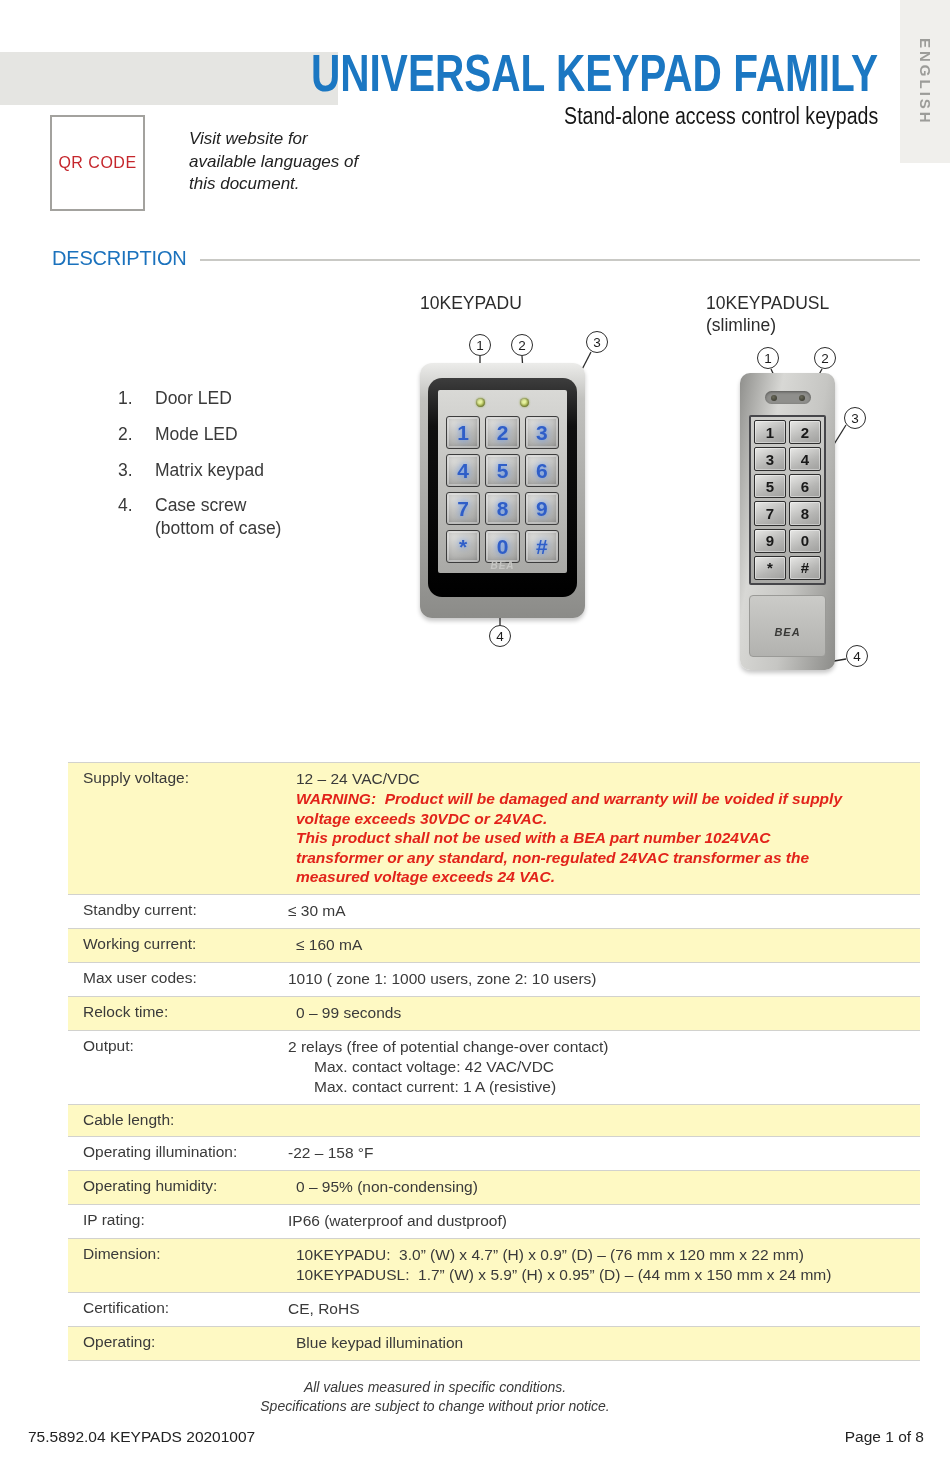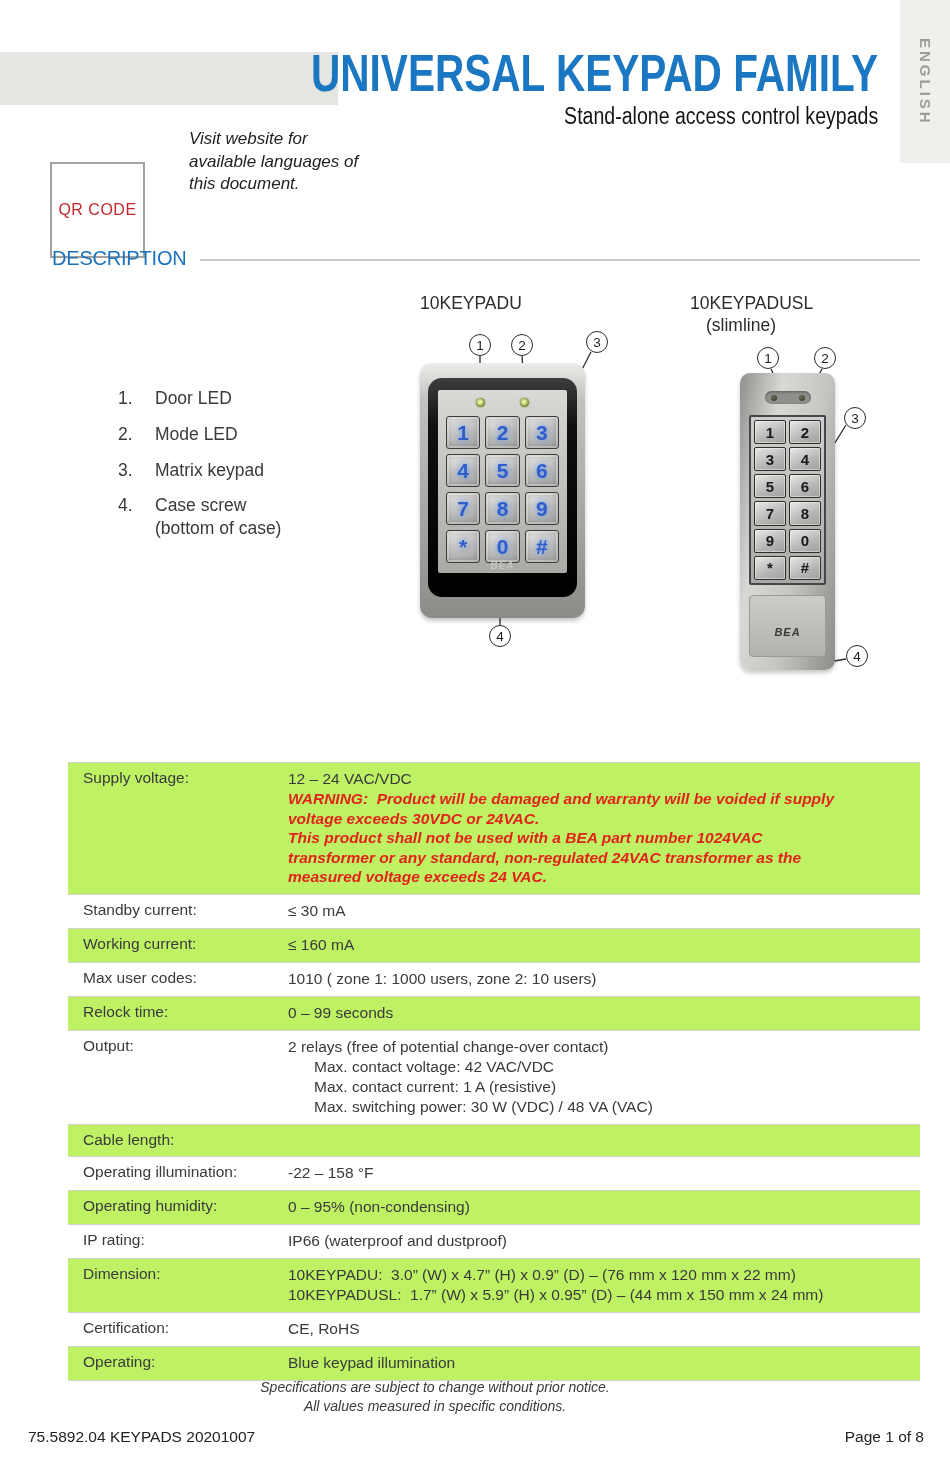--- a/index.html
+++ b/index.html
@@ -12,21 +12,21 @@
   .lang-tab { position:absolute; right:0; top:0; width:50px; height:163px; background:#f0efec;
               display:flex; align-items:center; justify-content:center; }
   .lang-tab span { writing-mode:vertical-rl; text-orientation:mixed; font-weight:bold;
                    font-size:15px; letter-spacing:3px; color:#9c9c99; }
   .title-block { position:absolute; right:72px; top:46px; text-align:right; }
   .doc-title { font-size:52px; font-weight:bold; color:#1b77c2; line-height:1.05;
                transform:scaleX(0.78); transform-origin:right center; white-space:nowrap; }
   .doc-subtitle { font-size:23px; color:#151515; margin-top:2px;
                   transform:scaleX(0.85); transform-origin:right center; white-space:nowrap; }
   .qr-box { position:absolute; left:50px; top:115px; width:95px; height:96px;
-            border:2px solid #a3a29e; background:#fff; display:flex; align-items:center; justify-content:center;margin-top:47px; }
+            border:2px solid #a3a29e; background:#fff; display:flex; align-items:center; justify-content:center; }
   .qr-box span { color:#c5262c; font-size:16px; letter-spacing:0.5px; }
   .qr-note { position:absolute; left:157px; top:128px; width:175px; font-style:italic;
              font-size:17px; line-height:1.33; color:#222;margin-left:32px; }
 
   
   .section-heading { position:absolute; left:52px; right:30px; display:flex; align-items:center; }
   .section-heading .txt { color:#1b72bd; font-weight:normal; font-size:20px; letter-spacing:-0.2px; white-space:nowrap; }
   .section-heading .rule { flex:1; height:2px; background:#c9c9c5; margin-left:14px; margin-top:2px; }
   #desc-heading { top:247px; }
   #spec-heading { top:733px; }
@@ -86,21 +86,21 @@
               font-weight:bold; font-size:15px; color:#191919; }
   .kpsl-lower { position:absolute; left:9px; right:9px; top:222px; height:62px;
                 border:1px solid #9a9a97; border-radius:4px;
                 background:linear-gradient(180deg,#cbcbc8,#b2b2af); }
   .kpsl-brand { position:absolute; left:0; right:0; top:30px; text-align:center;
                 font-size:11px; font-weight:bold; font-style:italic; color:#3a3a38; letter-spacing:1px; }
 
   
   .spec-table { position:absolute; left:68px; top:762px; width:852px; border-top:1px solid #d2d2ce; }
   .spec-row { display:flex; border-bottom:1px solid #d2d2ce; padding:6px 0 7px 0; }
-  .spec-row.shaded { background:#bef264; }
+  .spec-row.shaded { background:#fef9c3;gap:8px; }
   .spec-label { width:220px; padding-left:15px; font-size:15.5px; color:#3a3a3a; flex-shrink:0; }
   .spec-value { flex:1; font-size:15.5px; color:#3a3a3a; padding-right:20px; }
   .spec-line { line-height:20px; white-space:pre-wrap; }
   .spec-subline { line-height:20px; padding-left:26px; white-space:pre-wrap; }
   .spec-warning { max-width:548px; color:#e2231a; font-weight:bold; font-style:italic;
                   line-height:19.6px; white-space:pre-wrap; }
 
   
   .footnote { position:absolute; left:0; top:1378px; width:870px; text-align:center;
               font-style:italic; font-size:14px; color:#3a3a3a; line-height:1.35; }
@@ -185,21 +185,21 @@
               <div class="kpu-key">9</div>
               <div class="kpu-key">*</div>
               <div class="kpu-key">0</div>
               <div class="kpu-key">#</div>
             </div>
         </div>
         <div class="kpu-brand">BEA</div>
       </div>
     </div>
 
-    <div class="fig-label" style="left:690px; top:8px; width:160px;">10KEYPADUSL</div>
+    <div class="fig-label" style="left:706px; top:8px; width:160px;">10KEYPADUSL</div>
     <div class="fig-label" style="left:706px; top:30px; width:160px;">(slimline)</div>
     <div class="kpsl">
       <div class="kpsl-ledbar">
         <span class="sl-led"></span>
         <span class="sl-led"></span>
       </div>
       <div class="kpsl-keys" id="kpsl-keys">
           <div class="kpsl-key">1</div>
           <div class="kpsl-key">2</div>
           <div class="kpsl-key">3</div>
@@ -262,21 +262,20 @@
         <div class="spec-value">
           <div class="spec-line">0 – 99 seconds</div>
         </div>
       </div>
       <div class="spec-row">
         <div class="spec-label">Output:</div>
         <div class="spec-value">
           <div class="spec-line">2 relays (free of potential change-over contact)</div>
           <div class="spec-subline">Max. contact voltage: 42 VAC/VDC</div>
           <div class="spec-subline">Max. contact current: 1 A (resistive)</div>
-          <div class="spec-subline">Max. switching power: 30 W (VDC) / 48 VA (VAC)</div>
         </div>
       </div>
       <div class="spec-row shaded">
         <div class="spec-label">Cable length:</div>
       </div>
       <div class="spec-row">
         <div class="spec-label">Operating illumination:</div>
         <div class="spec-value">
           <div class="spec-line">-22 – 158 °F</div>
         </div>
@@ -308,21 +307,21 @@
       </div>
       <div class="spec-row shaded">
         <div class="spec-label">Operating:</div>
         <div class="spec-value">
           <div class="spec-line">Blue keypad illumination</div>
         </div>
       </div>
     </div>
 
   <div class="footnote">
+    <div>All values measured in specific conditions.</div>
     <div>Specifications are subject to change without prior notice.</div>
-    <div>All values measured in specific conditions.</div>
   </div>
   <div class="footer">
     <span>75.5892.04 KEYPADS 20201007</span>
     <span>Page 1 of 8</span>
   </div>
 
 </div>
 
 </body></html>

